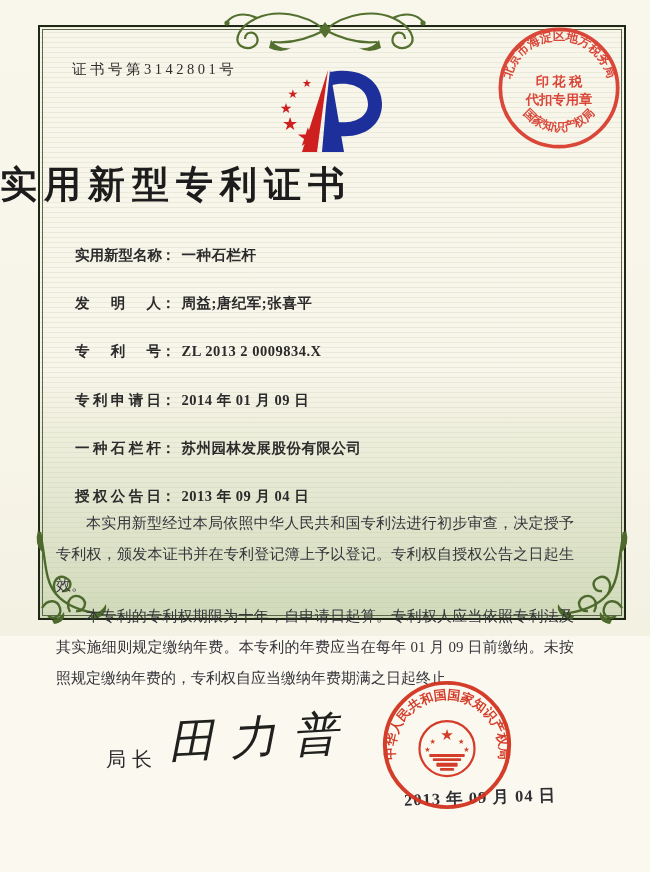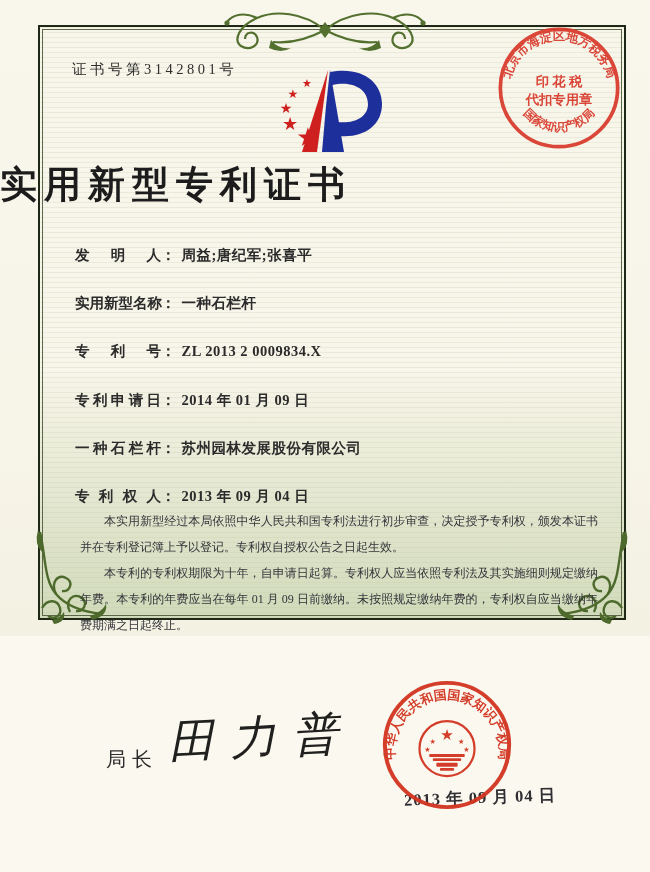--- a/index.html
+++ b/index.html
@@ -43,22 +43,22 @@
     font-size:37px;font-weight:700;letter-spacing:7px;color:#1c1c1c;
   }
   
   .fields{position:absolute;left:75px;top:246px;width:500px;}
   .field-row{height:48.2px;font-size:14.5px;color:#2b2b2b;font-weight:600;white-space:nowrap;}
   .flabel{display:inline-block;width:86px;text-align:justify;text-align-last:justify;}
   .fsep{display:inline-block;}
   .fvalue{display:inline-block;margin-left:6px;letter-spacing:0.5px;}
   
   .paras{
-    position:absolute;left:80px;top:508px;width:518px;
-    font-size:12px;line-height:26px;color:#34343a;
+    position:absolute;left:56px;top:508px;width:518px;
+    font-size:15px;line-height:31px;color:#34343a;
     text-align:justify;
   }
   .paras p{margin:0;text-indent:2em;}
   
   .signer-title{position:absolute;left:106px;top:746px;font-size:20px;color:#2c2c2c;letter-spacing:6px;}
   .signature{
     position:absolute;left:168px;top:706px;width:220px;
     font-family:"DejaVu Sans",sans-serif;font-style:italic;
     font-size:46px;color:#20201e;letter-spacing:16px;
     transform:rotate(-3deg);white-space:nowrap;
@@ -143,26 +143,26 @@
       <text x="24" y="64" font-size="18" text-anchor="middle">★</text>
       <text x="20" y="47" font-size="14" text-anchor="middle">★</text>
       <text x="27" y="32" font-size="12" text-anchor="middle">★</text>
       <text x="41" y="21" font-size="11" text-anchor="middle">★</text>
     </g>
   </svg>
 
   <div class="title">实用新型专利证书</div>
 
   <div class="fields">
+    <div class="field-row"><span class="flabel">实用新型名称</span><span class="fsep">：</span><span class="fvalue">一种石栏杆</span></div>
     <div class="field-row"><span class="flabel">发明人</span><span class="fsep">：</span><span class="fvalue">周益;唐纪军;张喜平</span></div>
-    <div class="field-row"><span class="flabel">实用新型名称</span><span class="fsep">：</span><span class="fvalue">一种石栏杆</span></div>
     <div class="field-row"><span class="flabel">专利号</span><span class="fsep">：</span><span class="fvalue">ZL 2013 2 0009834.X</span></div>
     <div class="field-row"><span class="flabel">专利申请日</span><span class="fsep">：</span><span class="fvalue">2014 年 01 月 09 日</span></div>
     <div class="field-row"><span class="flabel">一种石栏杆</span><span class="fsep">：</span><span class="fvalue">苏州园林发展股份有限公司</span></div>
-    <div class="field-row"><span class="flabel">专利权人</span><span class="fsep">：</span><span class="fvalue">2013 年 09 月 04 日</span></div>
+    <div class="field-row"><span class="flabel">授权公告日</span><span class="fsep">：</span><span class="fvalue">2013 年 09 月 04 日</span></div>
   </div>
 
   <div class="paras">
     <p>本实用新型经过本局依照中华人民共和国专利法进行初步审查，决定授予专利权，颁发本证书并在专利登记簿上予以登记。专利权自授权公告之日起生效。</p>
     <p>本专利的专利权期限为十年，自申请日起算。专利权人应当依照专利法及其实施细则规定缴纳年费。本专利的年费应当在每年 01 月 09 日前缴纳。未按照规定缴纳年费的，专利权自应当缴纳年费期满之日起终止。</p>
   </div>
 
   <div class="seal-date">2013 年 09 月 04 日</div>
 
   <div class="signer-title">局长</div>

